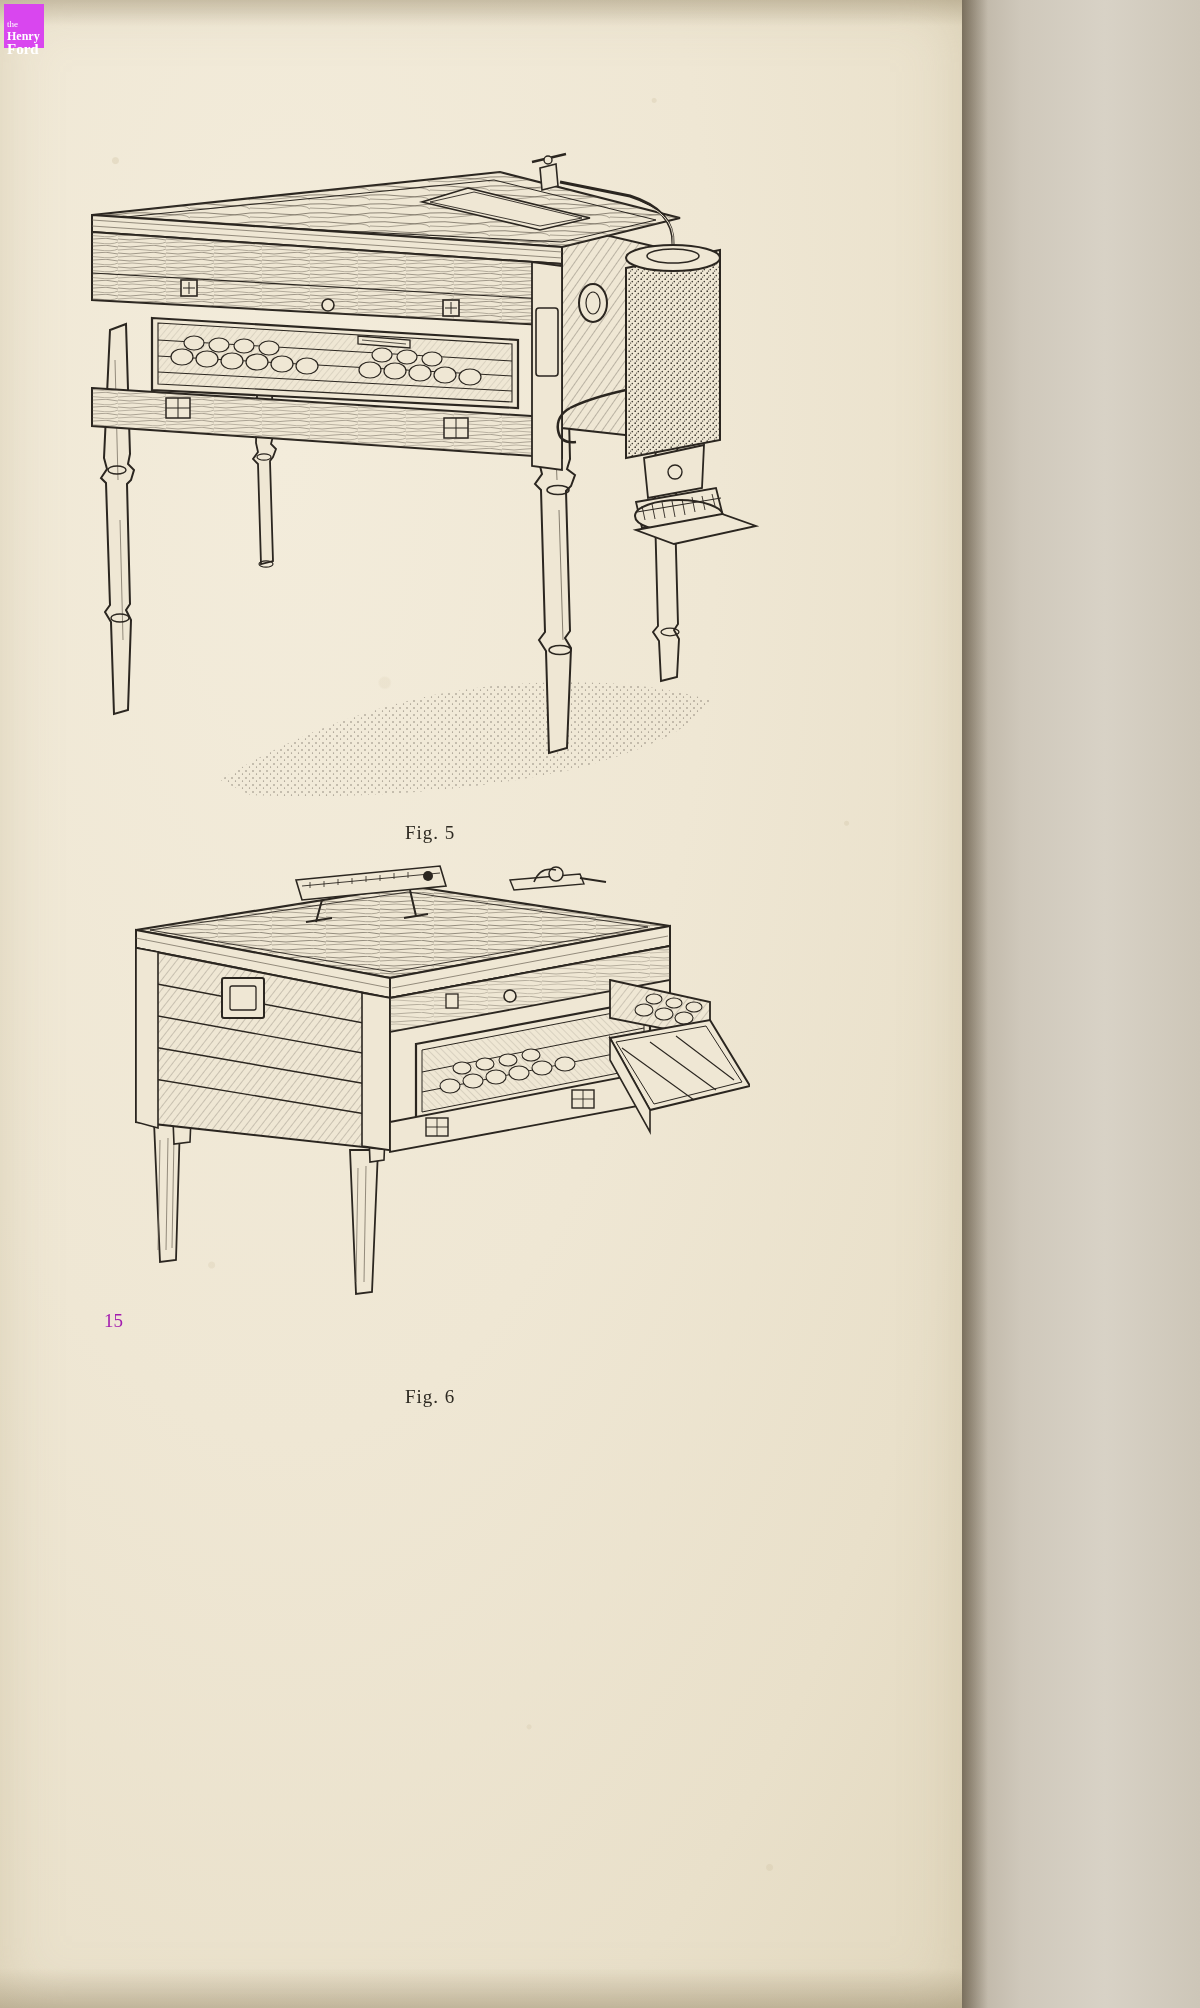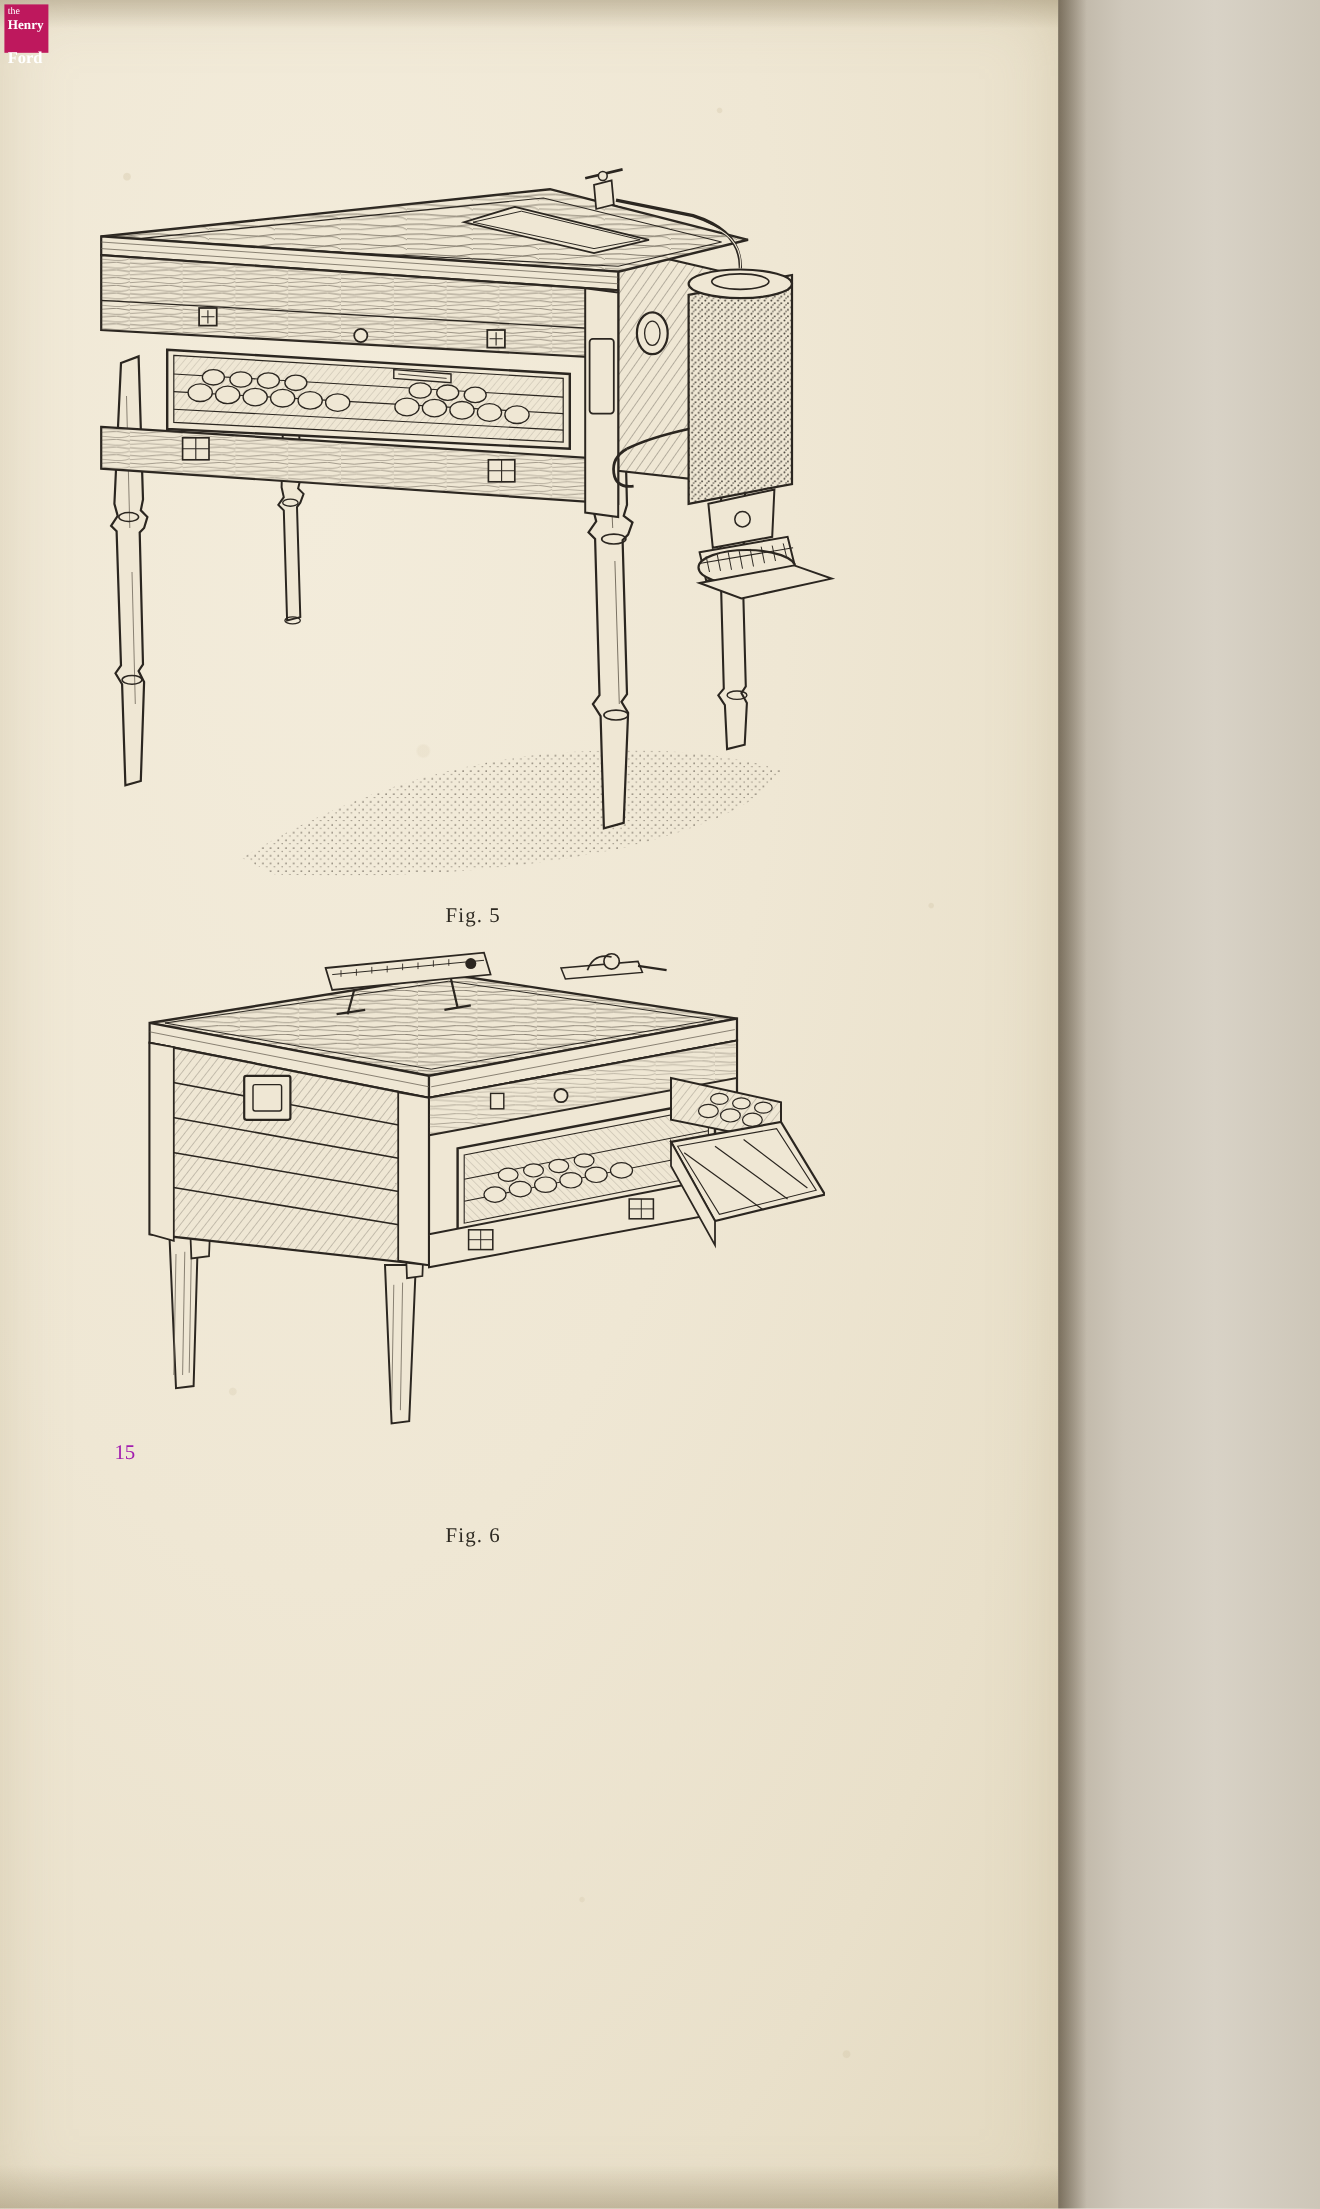--- a/index.html
+++ b/index.html
@@ -89,31 +89,31 @@
     pointer-events: none;
   }
 
   
   .logo {
     position: absolute;
     left: 4px;
     top: 4px;
     width: 40px;
     height: 44px;
-    background: #be185d;
+    background: #d946ef;
     color: #ffffff;
     font-family: "Liberation Serif", serif;
     line-height: 1;
-    padding: 2px 3px;
+    padding: 16px 3px;
     box-sizing: border-box;
     z-index: 12;
   }
   .logo .l1 { font-size: 9px; display: block; letter-spacing: 0; }
   .logo .l2 { font-size: 12px; display: block; font-weight: bold; margin-top: 1px; }
-  .logo .l3 { font-size: 15px; display: block; font-weight: bold; margin-top: 18px; }
+  .logo .l3 { font-size: 15px; display: block; font-weight: bold; }
 
   
   .figure-block { position: absolute; }
   #fig5-block { left: 70px;  top: 140px;  width: 720px; height: 680px; }
   #fig6-block { left: 110px; top: 860px;  width: 640px; height: 440px; }
 
   .fig-caption {
     position: absolute;
     font-family: "Liberation Serif", serif;
     color: #2e2a22;

